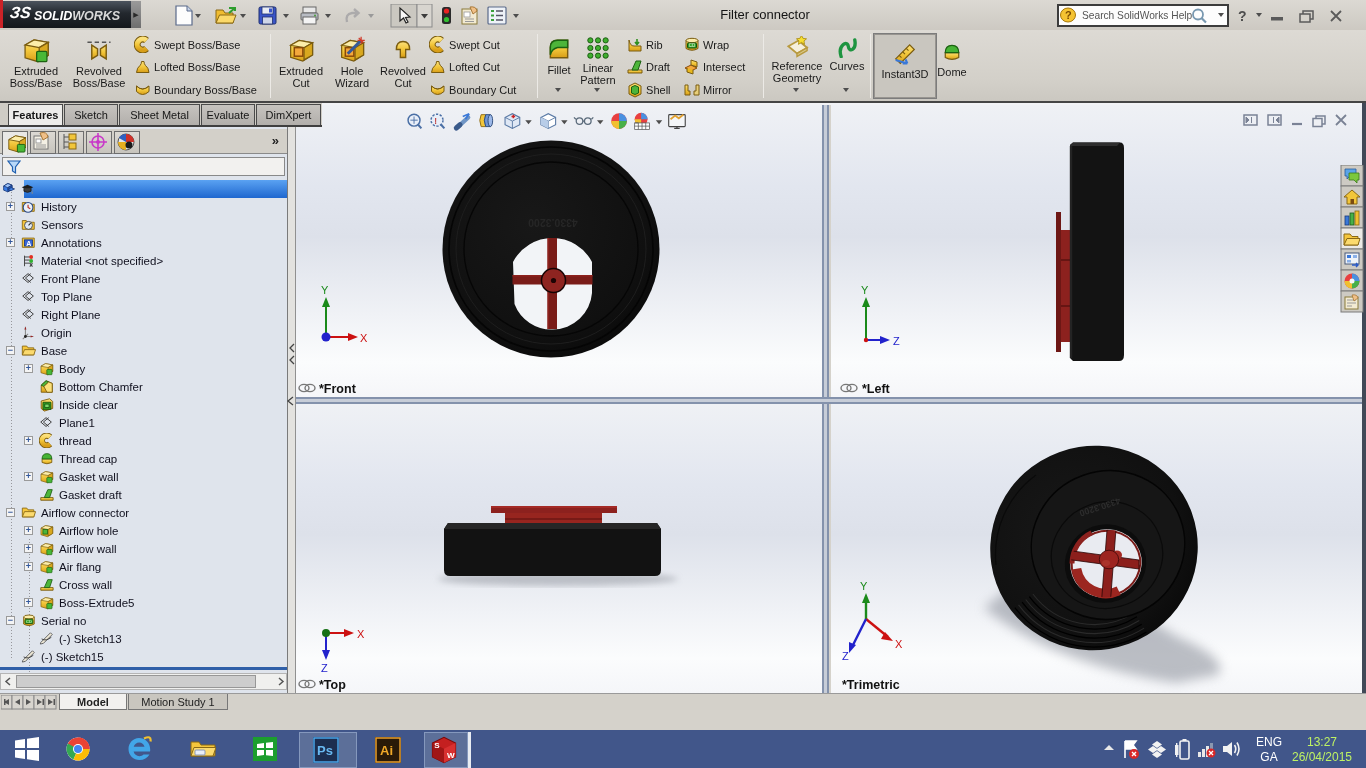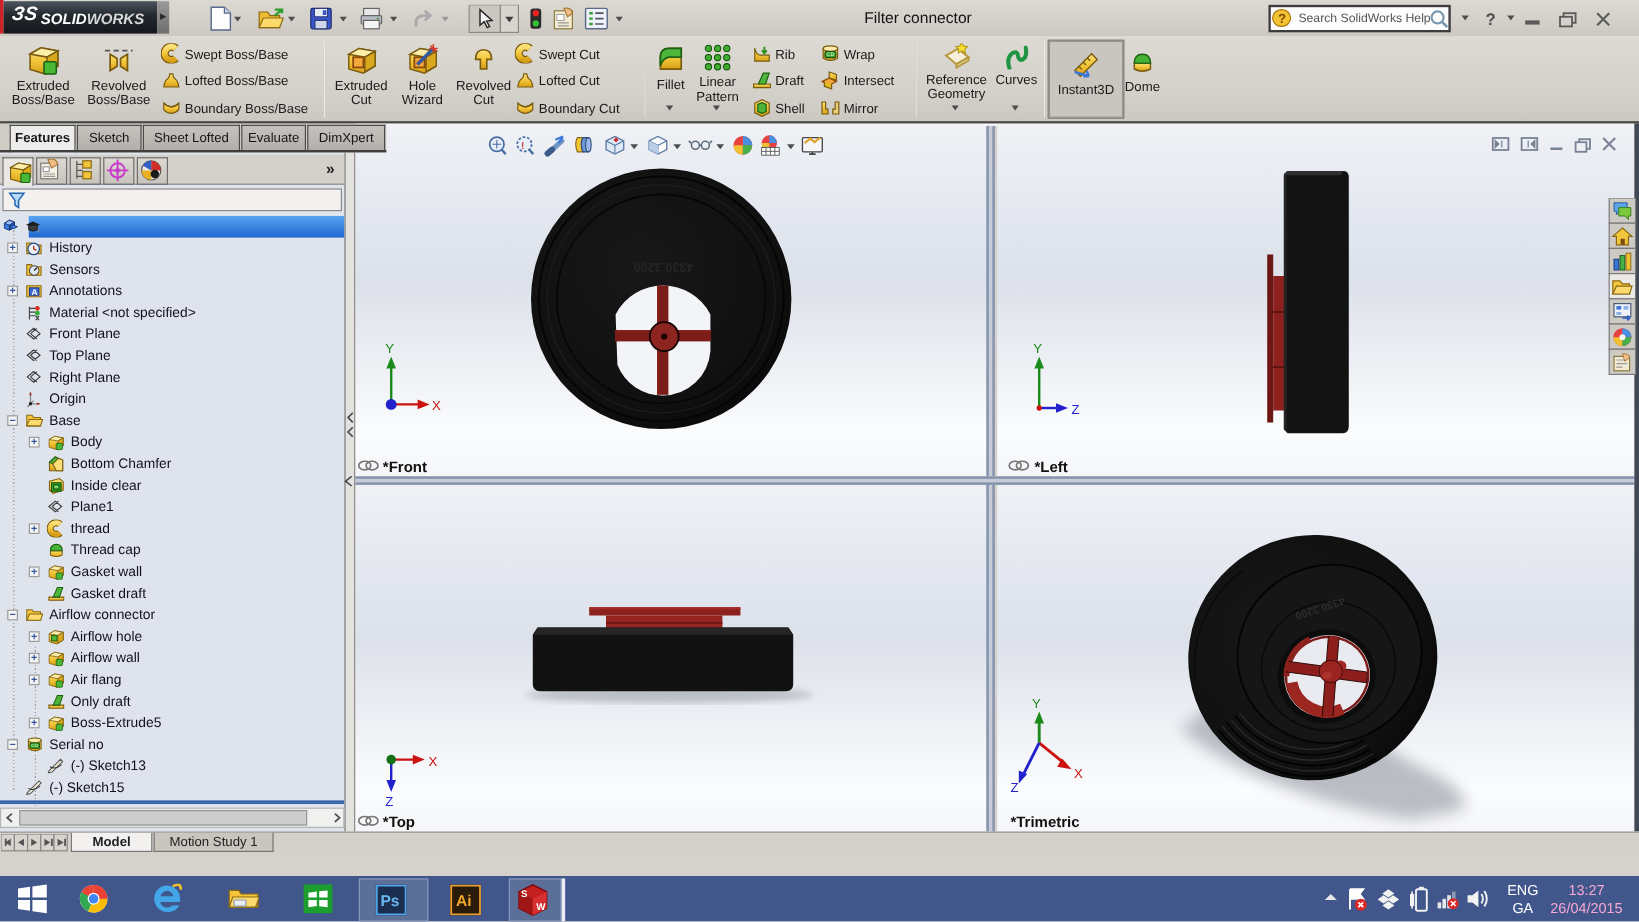--- a/index.html
+++ b/index.html
@@ -9,21 +9,21 @@
 #stage{position:relative;width:1366px;height:768px;background:#d5d2cb;}
 
 #titlebar{left:0;top:0;width:1366px;height:30px;background:linear-gradient(#dcd9d3,#cdc9c2);}
 #redstripe{left:0;top:0;width:3px;height:28px;background:#cc2328;}
 #logobox{left:3px;top:1px;width:128px;height:27px;background:linear-gradient(#4c545e,#23282e 45%,#14171b);color:#fff;}
 #logobox .lg{position:absolute;left:7px;top:3px;font-size:16px;font-style:italic;font-weight:bold;transform:skewX(-8deg);}
 #logobox .sw{position:absolute;left:31px;top:8px;font-size:12.5px;font-style:italic;font-weight:bold;letter-spacing:0px;color:#fff;}
 #logobox .sw i{font-weight:bold;color:#d8d8d8;}
 #logoarr{left:131px;top:1px;width:10px;height:27px;background:linear-gradient(#9a9a9a,#6e6e6e);color:#2a2a2a;font-size:7px;line-height:27px;text-align:center;}
 #apptitle{left:600px;top:7px;width:330px;text-align:center;font-size:13px;color:#141414;}
-#searchbox{left:1057px;top:4px;width:152px;height:23px;background:#fdfdfd;border:2px solid #3c3c3c;}
+#searchbox{left:1057px;top:4px;width:172px;height:23px;background:#fdfdfd;border:2px solid #3c3c3c;}
 #searchbox .txt{position:absolute;left:23px;top:4px;width:112px;overflow:hidden;font-size:10.2px;color:#555;white-space:nowrap;}
 .titleglyph{position:absolute;top:8px;color:#4a4a4a;font-size:13px;}
 
 #ribbon{left:0;top:30px;width:1366px;height:73px;background:linear-gradient(#dddad4,#d3d0c9 70%,#cbc8c1);border-bottom:2px solid #454545;}
 .rsep{position:absolute;top:4px;width:1px;height:64px;background:#aaa7a0;border-right:1px solid #eceae6;}
 .bigbtn{position:absolute;text-align:center;font-size:11px;color:#1a1a1a;line-height:12px;}
 .smallrow{position:absolute;font-size:11px;color:#1a1a1a;white-space:nowrap;}
 .caret{position:absolute;width:0;height:0;border-left:3.5px solid transparent;border-right:3.5px solid transparent;border-top:4px solid #4d4d4d;}
 #instbox{left:873px;top:33px;width:64px;height:66px;background:#c9c6bf;border:1px solid #7c7c7c;box-shadow:inset 0 0 0 1px #989590;}
 
@@ -402,21 +402,21 @@
 <div class="bigbtn" style="left:874px;top:40px;width:62px;"><svg width="28" height="26" viewBox="0 0 24 22">
         <use href="#ginst3d"></use>
       </svg><br>Instant3D</div>
 <div class="bigbtn" style="left:928px;top:40px;width:48px;"><svg width="22" height="24" viewBox="0 0 18 17">
         <use href="#gdome"></use>
       </svg><br>Dome</div>
 
 <div class="abs" id="tabstrip">
 <div class="tab active" style="left:8px;width:55px;">Features</div>
 <div class="tab" style="left:64px;width:54px;">Sketch</div>
-<div class="tab" style="left:119px;width:81px;">Sheet Lofted</div>
+<div class="tab" style="left:119px;width:81px;">Sheet Metal</div>
 <div class="tab" style="left:201px;width:54px;">Evaluate</div>
 <div class="tab" style="left:256px;width:65px;">DimXpert</div>
 </div>
 <div class="abs" id="tabline"></div>
 
 <div class="vq" style="left:296px;top:105px;width:529px;height:292px;"></div>
 <div class="vq" style="left:831px;top:105px;width:531px;height:292px;"></div>
 <div class="vq" style="left:296px;top:404px;width:529px;height:289px;"></div>
 <div class="vq" style="left:831px;top:404px;width:531px;height:289px;"></div>
 <svg class="abs" style="left:296px;top:103px;" width="1066" height="590" viewBox="0 0 1066 590">
@@ -820,21 +820,21 @@
           <div class="exp" style="left:24px;top:4px;">+</div>
           <svg class="ticon" style="left:39px;" viewBox="0 0 23 21" width="15" height="15">
             <use href="#gboss"></use>
           </svg>
           <span style="position:absolute;left:59px;">Air flang</span>
         </div>
 <div class="trow" style="left:0;top:398px;width:287px;">
           <svg class="ticon" style="left:39px;" viewBox="0 0 17 17" width="15" height="15">
             <use href="#gdraft"></use>
           </svg>
-          <span style="position:absolute;left:59px;">Only draft</span>
+          <span style="position:absolute;left:59px;">Cross wall</span>
         </div>
 <div class="trow" style="left:0;top:416px;width:287px;">
           <div class="exp" style="left:24px;top:4px;">+</div>
           <svg class="ticon" style="left:39px;" viewBox="0 0 23 21" width="15" height="15">
             <use href="#gboss"></use>
           </svg>
           <span style="position:absolute;left:59px;">Boss-Extrude5</span>
         </div>
 <div class="trow" style="left:0;top:434px;width:287px;">
           <div class="exp" style="left:6px;top:4px;">−</div>
@@ -1034,16 +1034,16 @@
           <rect x="12" y="3" width="3" height="14" fill="#8a98b0"></rect>
           <circle cx="13" cy="13" r="4.5" fill="#d82828"></circle>
           <path d="M11 11 L15 15 M15 11 L11 15" stroke="#fff" stroke-width="1.3"></path>
         </g>
   <g transform="translate(126,4)">
           <path d="M1 6 L5 6 L10 2 L10 16 L5 12 L1 12 Z" fill="#f2f2f2"></path>
           <path d="M12.5 5 Q15 9 12.5 13 M15 2.5 Q19 9 15 15.5" stroke="#f2f2f2" stroke-width="1.6" fill="none"></path>
         </g>
  </svg>
  <div style="position:absolute;left:1249px;top:5px;width:40px;text-align:center;color:#fff;font-size:12px;line-height:15px;">ENG<br>GA</div>
- <div style="position:absolute;left:1286px;top:5px;width:72px;text-align:center;color:#f9a8d4;font-size:12px;line-height:15px;">13:27<br>26/04/2015</div>
+ <div style="position:absolute;left:1286px;top:5px;width:72px;text-align:center;color:#bef264;font-size:12px;line-height:15px;">13:27<br>26/04/2015</div>
 </div>
 
 </div>
 
 </body></html>

